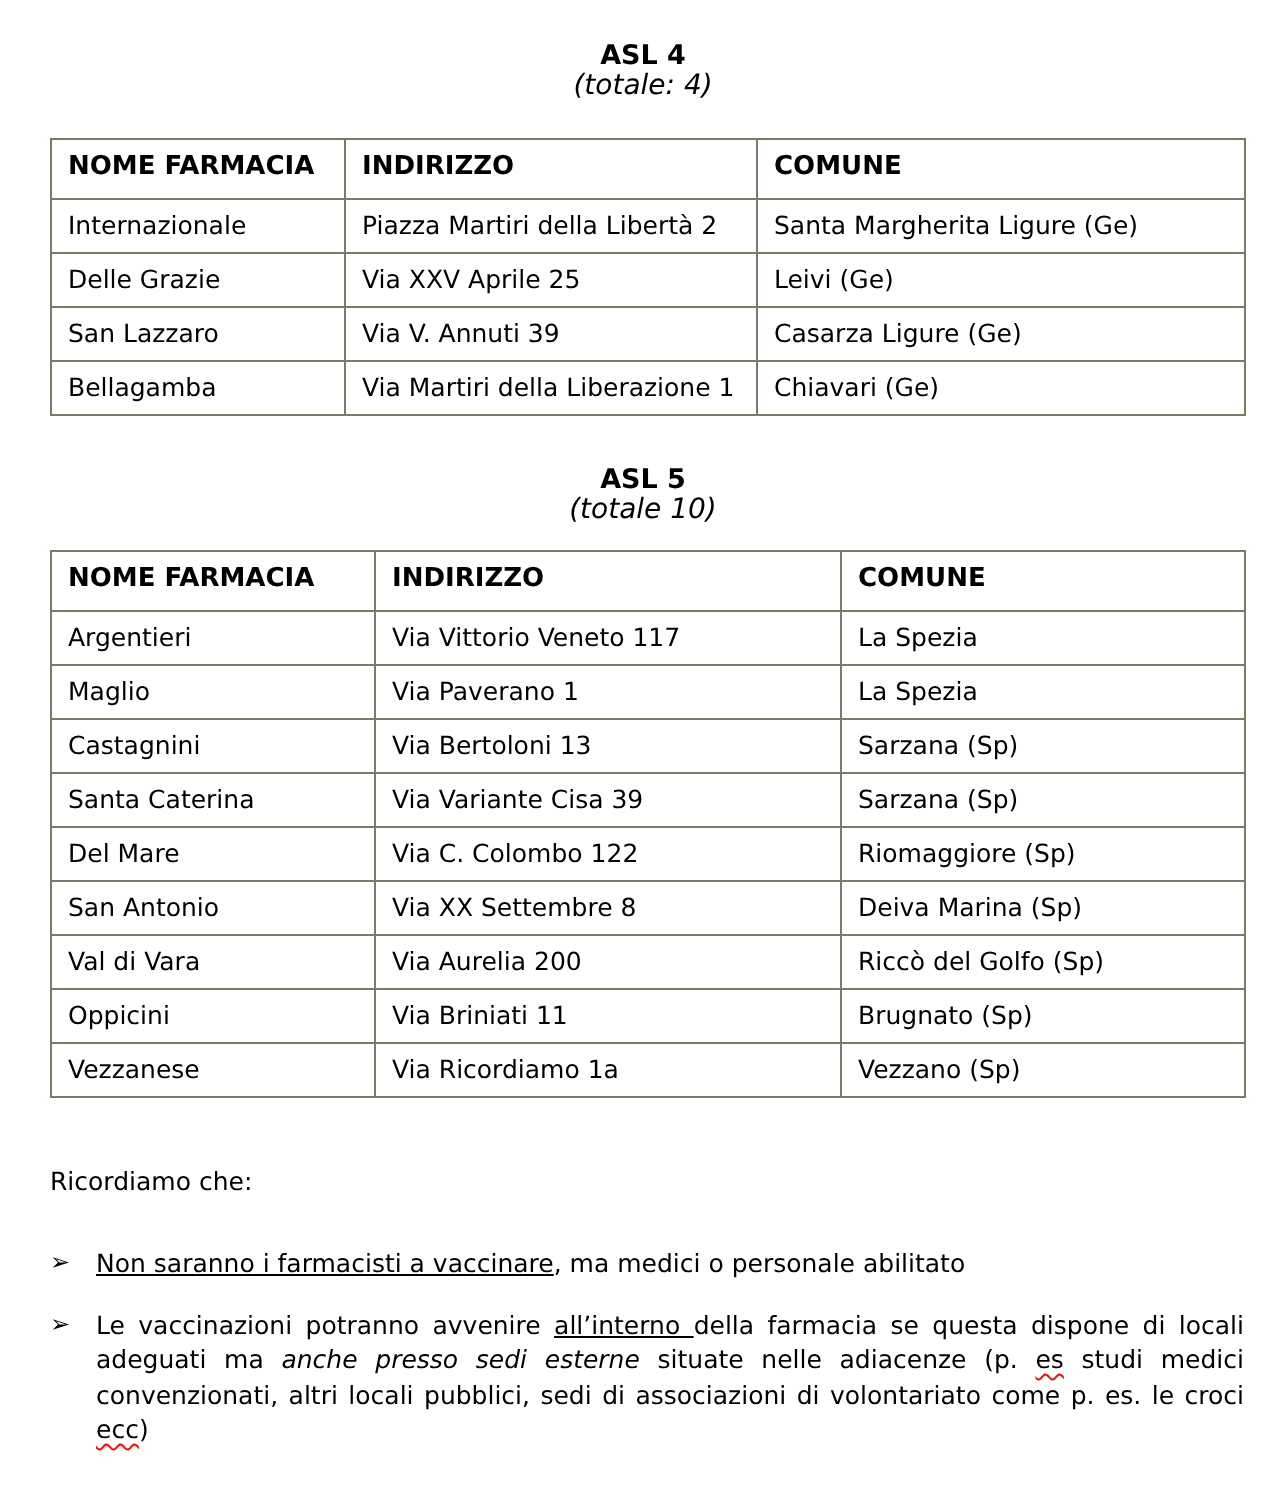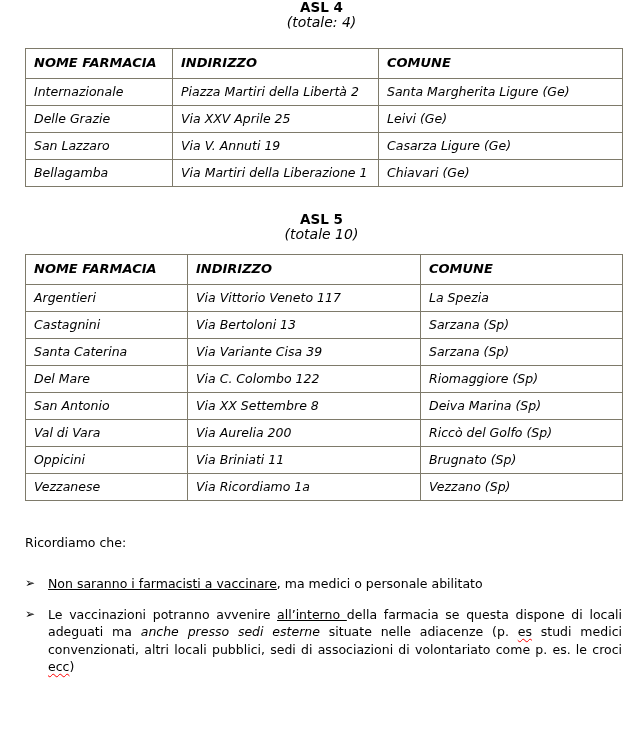--- a/index.html
+++ b/index.html
@@ -8,38 +8,37 @@
   body {
     width: 643px;
     height: 750px;
     background: #ffffff;
     color: var(--ink);
     font-family: "DejaVu Sans", sans-serif;
     font-size: 12.5px;
     overflow: hidden;
   }
   .section-head { text-align: center; line-height: 15px; }
-  .sec1 { padding-top: 0; }
+  .sec1 { padding-top: 21px; }
   .sec2 { margin-top: 25px; }
   .section-title { font-weight: bold; font-size: 13.5px; }
   .section-subtitle { font-style: italic; font-size: 14px; }
 
   table.pharma {
     border-collapse: collapse;
     table-layout: fixed;
     width: 597px;
     margin-left: 25px;
   }
   table.pharma.t1 { margin-top: 18px; }
   table.pharma.t2 { margin-top: 12px; }
   table.pharma th, table.pharma td {
     border: 1px solid var(--border);
     vertical-align: top;
     overflow: hidden;
-    font-style: italic;
   }
   table.pharma th {
     font-weight: bold;
     font-size: 13px;
     text-align: left;
     padding: 6px 8px 7px 8px;
     line-height: 16px;
     white-space: nowrap;
   }
   table.pharma td {
@@ -99,21 +98,21 @@
         <td>Piazza Martiri della Libertà 2</td>
         <td>Santa Margherita Ligure (Ge)</td>
       </tr>
       <tr>
         <td>Delle Grazie</td>
         <td>Via XXV Aprile 25</td>
         <td>Leivi (Ge)</td>
       </tr>
       <tr>
         <td>San Lazzaro</td>
-        <td>Via V. Annuti 19</td>
+        <td>Via V. Annuti 39</td>
         <td>Casarza Ligure (Ge)</td>
       </tr>
       <tr>
         <td>Bellagamba</td>
         <td>Via Martiri della Liberazione 1</td>
         <td>Chiavari (Ge)</td>
       </tr>
     </tbody>
 </table>
 
@@ -135,20 +134,25 @@
       <th>COMUNE</th>
     </tr>
   </thead>
   <tbody>
       <tr>
         <td>Argentieri</td>
         <td>Via Vittorio Veneto 117</td>
         <td>La Spezia</td>
       </tr>
       <tr>
+        <td>Maglio</td>
+        <td>Via Paverano 1</td>
+        <td>La Spezia</td>
+      </tr>
+      <tr>
         <td>Castagnini</td>
         <td>Via Bertoloni 13</td>
         <td>Sarzana (Sp)</td>
       </tr>
       <tr>
         <td>Santa Caterina</td>
         <td>Via Variante Cisa 39</td>
         <td>Sarzana (Sp)</td>
       </tr>
       <tr>

